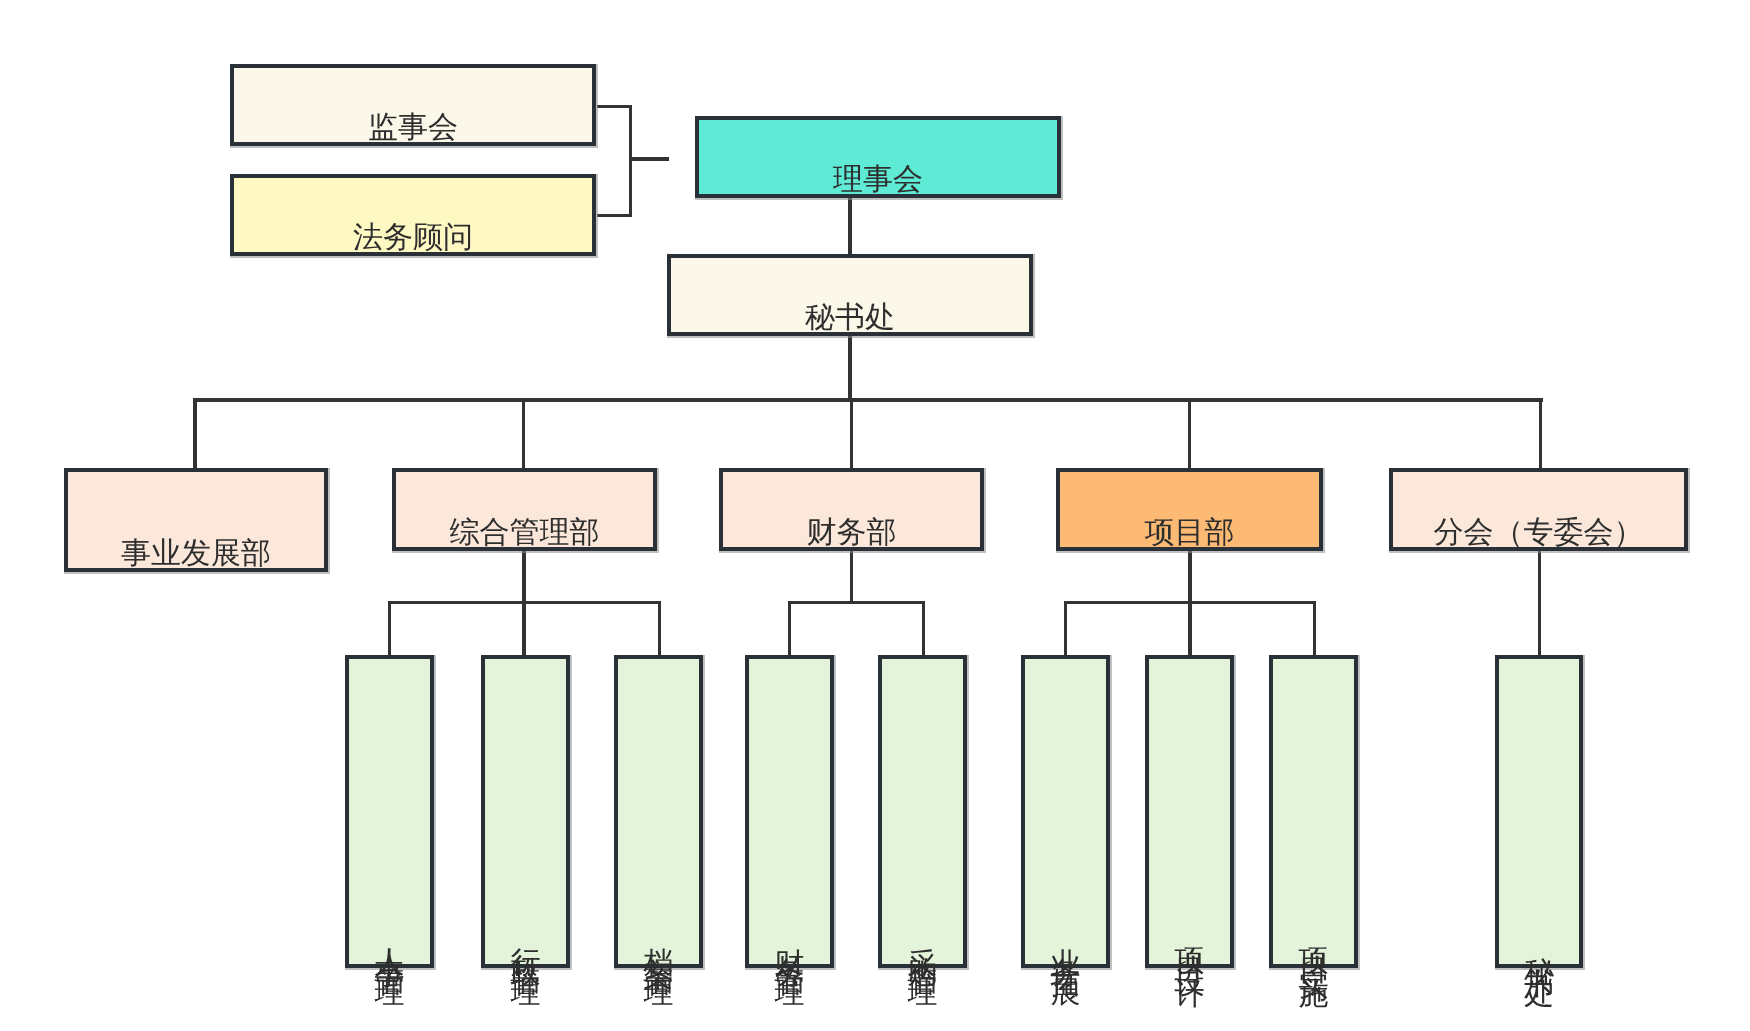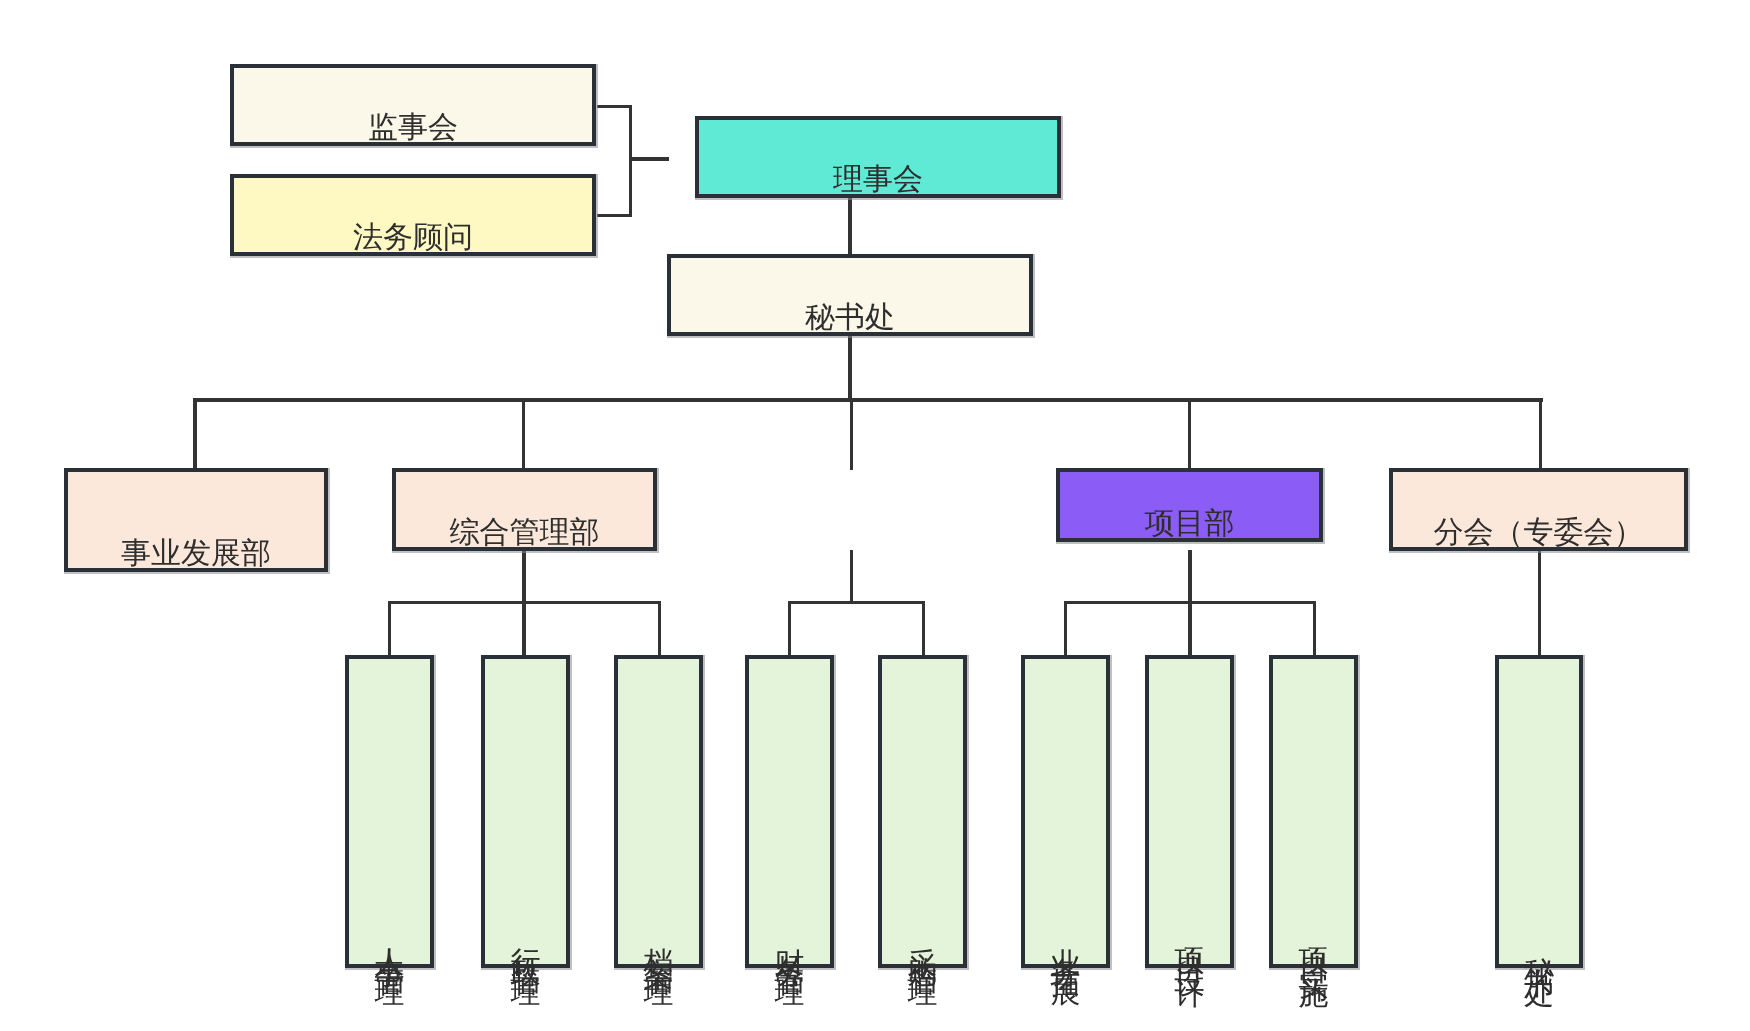--- a/index.html
+++ b/index.html
@@ -64,21 +64,24 @@
   <div class="node top" style="left: 667px; top: 254px; width: 366px; height: 82px; background: rgb(251, 247, 233); border-color: rgb(42, 48, 55);">
     <span class="label">秘书处</span>
   </div>
 
   <div class="node dept" style="left: 64px; top: 468px; width: 264px; height: 104px; background: rgb(251, 232, 218); border-color: rgb(42, 48, 55);">
     <span class="label">事业发展部</span>
   </div>
   <div class="node dept" style="left: 392px; top: 468px; width: 265px; height: 83px; background: rgb(251, 232, 218); border-color: rgb(42, 48, 55);">
     <span class="label">综合管理部</span>
   </div>
-  <div class="node dept" style="left: 1056px; top: 468px; width: 267px; height: 74px; background: #8b5cf6; border-color: rgb(42, 48, 55);">
+  <div class="node dept" style="left: 719px; top: 468px; width: 265px; height: 83px; background: rgb(251, 232, 218); border-color: rgb(42, 48, 55);">
+    <span class="label">财务部</span>
+  </div>
+  <div class="node dept" style="left: 1056px; top: 468px; width: 267px; height: 83px; background: #fdba74; border-color: rgb(42, 48, 55);">
     <span class="label">项目部</span>
   </div>
   <div class="node dept" style="left: 1389px; top: 468px; width: 299px; height: 83px; background: rgb(251, 232, 218); border-color: rgb(42, 48, 55);">
     <span class="label">分会（专委会）</span>
   </div>
 
   <div class="node leaf" style="left: 345px; top: 655px; width: 89px; height: 313px; background: rgb(228, 244, 218); border-color: rgb(42, 48, 55);">
     <span class="label">人事管理</span>
   </div>
   <div class="node leaf" style="left: 481px; top: 655px; width: 89px; height: 313px; background: rgb(228, 244, 218); border-color: rgb(42, 48, 55);">

